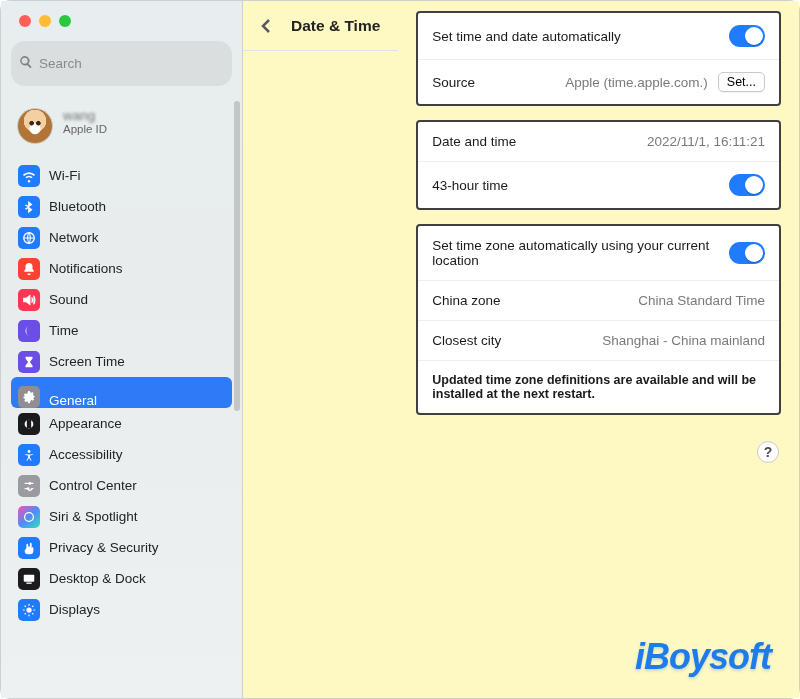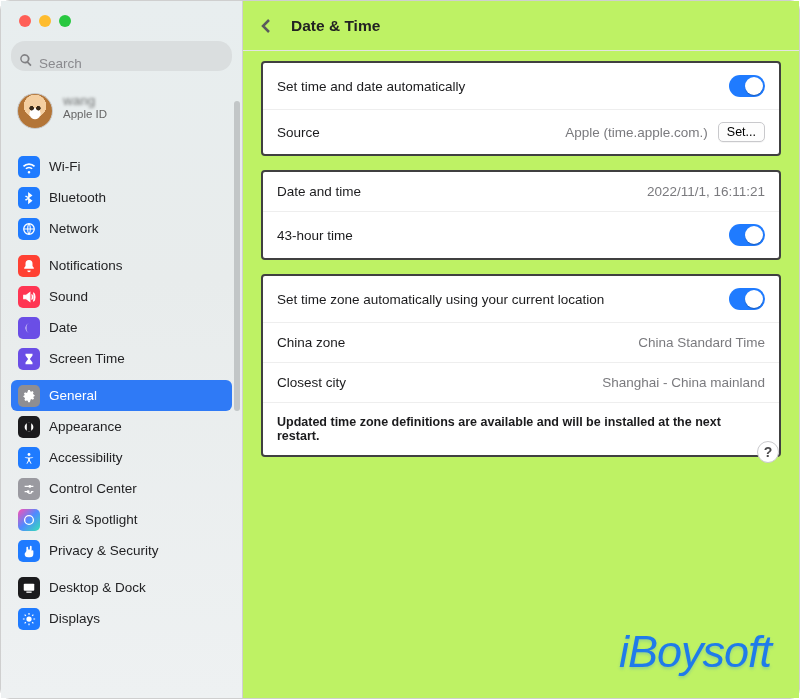--- a/index.html
+++ b/index.html
@@ -20,23 +20,23 @@
     position: relative;
     padding: 0 0 0 0;
   }
   .traffic-lights { display: flex; gap: 8px; padding: 14px 0 10px 18px; }
   .dot { width: 12px; height: 12px; border-radius: 50%; }
   .dot.red { background: #ff5f57; }
   .dot.yellow { background: #febc2e; }
   .dot.green { background: #28c840; }
   .search-wrap { padding: 4px 10px 8px 10px; }
   .search {
-    display: flex; align-items: flex-end;
+    display: flex; align-items: center;
     background: #dadedf; border-radius: 14px;
-    height: 30px; padding: 0 8px; color: #808083;
+    height: 45px; padding: 0 8px; color: #808083;
   }
   .search svg { width: 14px; height: 14px; margin-right: 6px; fill: #808083; }
   .search input {
     border: none; background: transparent; outline: none;
     font-size: 13.5px; color: #333; flex: 1;
   }
   .search input::placeholder { color: #8a8a8e; }
   .account {
     display: flex; gap: 10px;
     padding: 14px 12px 16px 16px;
@@ -50,27 +50,27 @@
   .avatar::before {
     content: ""; position: absolute; inset: 0;
     background:
       radial-gradient(circle at 40% 42%, #3a2a18 0 2px, transparent 2.5px),
       radial-gradient(circle at 60% 42%, #3a2a18 0 2px, transparent 2.5px),
       radial-gradient(circle at 50% 58%, #fff 0 5px, transparent 6px);
   }
   .account .name { font-size: 13.5px; color: #222; font-weight: 500; filter: blur(1.6px); opacity:.6;}
   .account .sub { font-size: 11.5px; color: #666; }
   .nav { padding: 0 10px; overflow-y: auto; }
-  .nav-section { margin-top: 6px; }
+  .nav-section { }
   .nav-item {
     display: flex; align-items: center; gap: 9px;
     height: 31px; padding: 0 7px; border-radius: 6px;
     font-size: 13.5px; color: #232325; cursor: default;
   }
-  .nav-item.selected { background: #2f7af6; color: #fff; }
+  .nav-item.selected { background: #2f7af6; color: #fff; align-items: flex-end; }
   .nav-item.selected .app-ico { filter: saturate(.9); }
   .app-ico {
     width: 22px; height: 22px; border-radius: 5px;
     display: inline-flex; align-items: center; justify-content: center;
     color: #fff; font-size: 13px;
   }
   .app-ico svg { width: 14px; height: 14px; fill: #fff; }
   .ico-wifi { background: #1f7bff; }
   .ico-bt { background: #1f7bff; }
   .ico-net { background: #1f7bff; }
@@ -88,22 +88,22 @@
   .ico-disp { background: #1f7bff; }
   .ico-wall { background: #37c3e6; }
   .sidebar-scroll {
     position: absolute; top: 100px; right: 2px;
     width: 6px; height: 310px; background: #c2c6c7;
     border-radius: 3px;
   }
 
   
   .content {
-    flex: 1; display: flex; flex-direction: column;
-    background: #bef264; position: relative;
+    flex: 1; display: flex; flex-direction: row;
+    background: #fef9c3; position: relative;
   }
   .header {
     display: flex; align-items: center; gap: 14px;
     height: 50px; padding: 0 18px 0 12px;
     border-bottom: 1px solid #e3e3e3;
   }
   .back { width: 22px; height: 22px; display: flex; align-items: center; justify-content: center; color:#545456; }
   .back svg { width: 12px; height: 16px; stroke:#5a5a5c; stroke-width:2.5; fill:none; }
   .title { font-size: 15.5px; font-weight: 700; color: #222; }
   .body { padding: 10px 18px; overflow-y: auto; flex: 1; }
@@ -138,21 +138,21 @@
   }
   .help {
     position: absolute; right: 20px; top: 440px;
     width: 22px; height: 22px; border-radius: 50%;
     border: 1px solid #c9c9cc; background: #fff;
     display: flex; align-items: center; justify-content: center;
     font-size: 14px; color: #4a4a4c; font-weight: 600;
   }
   .watermark {
     position: absolute; right: 28px; bottom: 20px;
-    font-size: 45px; font-weight: 400; font-style: italic;
+    font-size: 36px; font-weight: 700; font-style: italic;
     color: #1f7bea; letter-spacing: -1px;
     text-shadow: 0 2px 3px rgba(31,123,234,.25);
     margin-top: 39px;
   }
 </style>
 </head>
 <body>
 
 <div class="window">
 
@@ -225,21 +225,21 @@
               </svg>
             </span>
           <span>Sound</span>
         </div>
         <div class="nav-item">
           <span class="app-ico ico-focus">
               <svg viewBox="0 0 16 16">
                 <path d="M10 2a6 6 0 100 12 5 5 0 01-5-6 5 5 0 015-6z"></path>
               </svg>
             </span>
-          <span>Date</span>
+          <span>Time</span>
         </div>
         <div class="nav-item">
           <span class="app-ico ico-screen">
               <svg viewBox="0 0 16 16">
                 <path d="M4 2h8v2l-3 4 3 4v2H4v-2l3-4-3-4z"></path>
               </svg>
             </span>
           <span>Screen Time</span>
         </div>
       </div>

